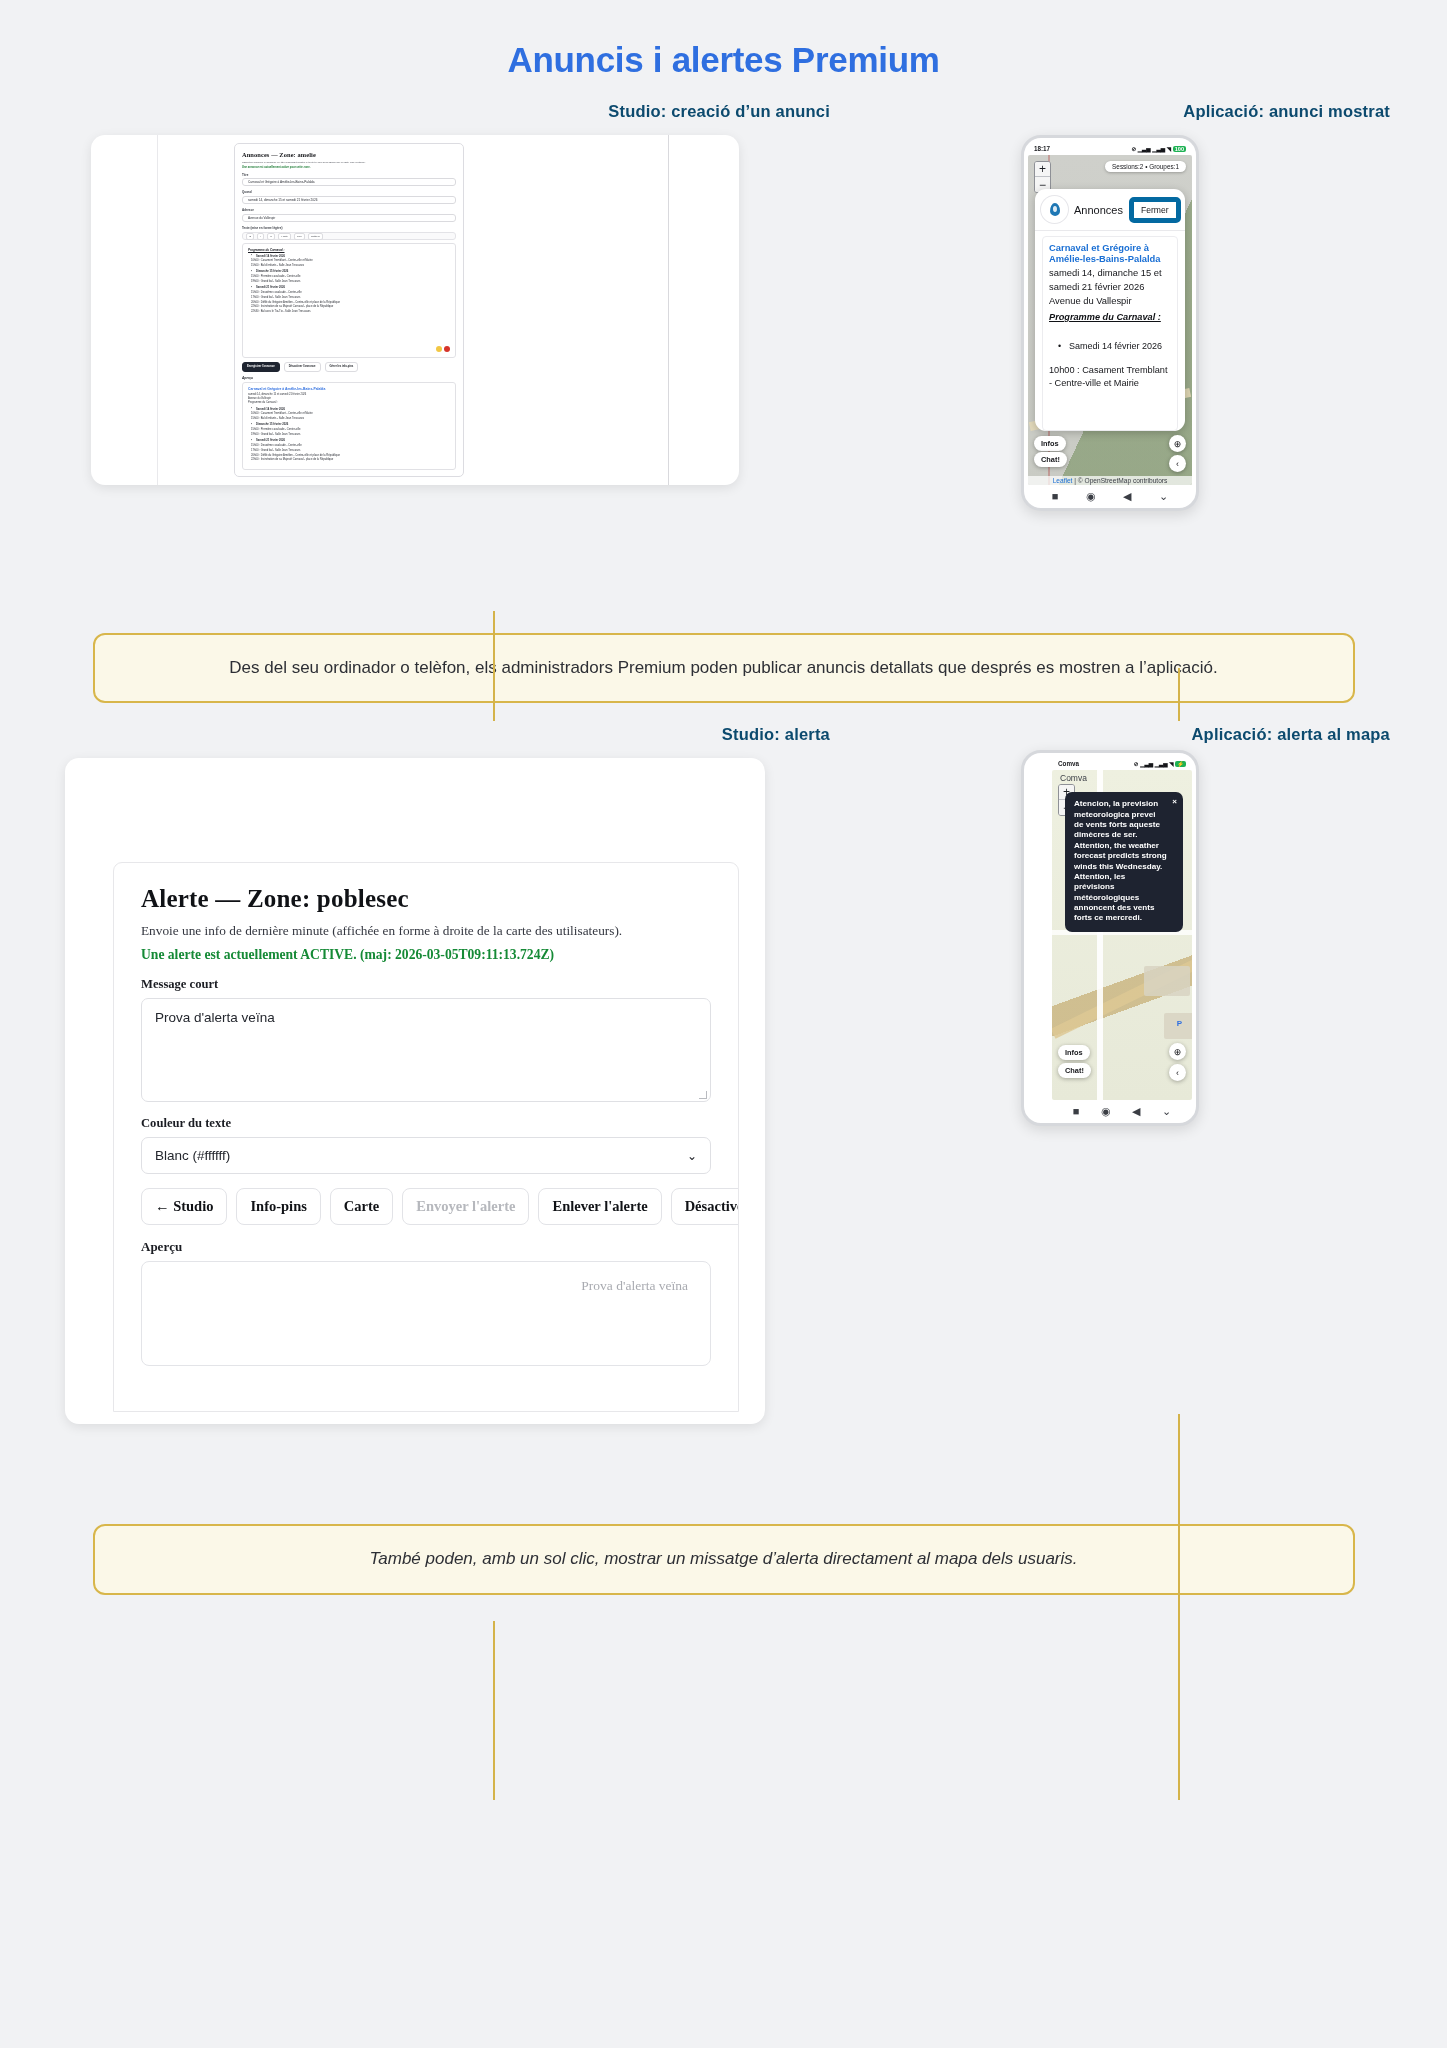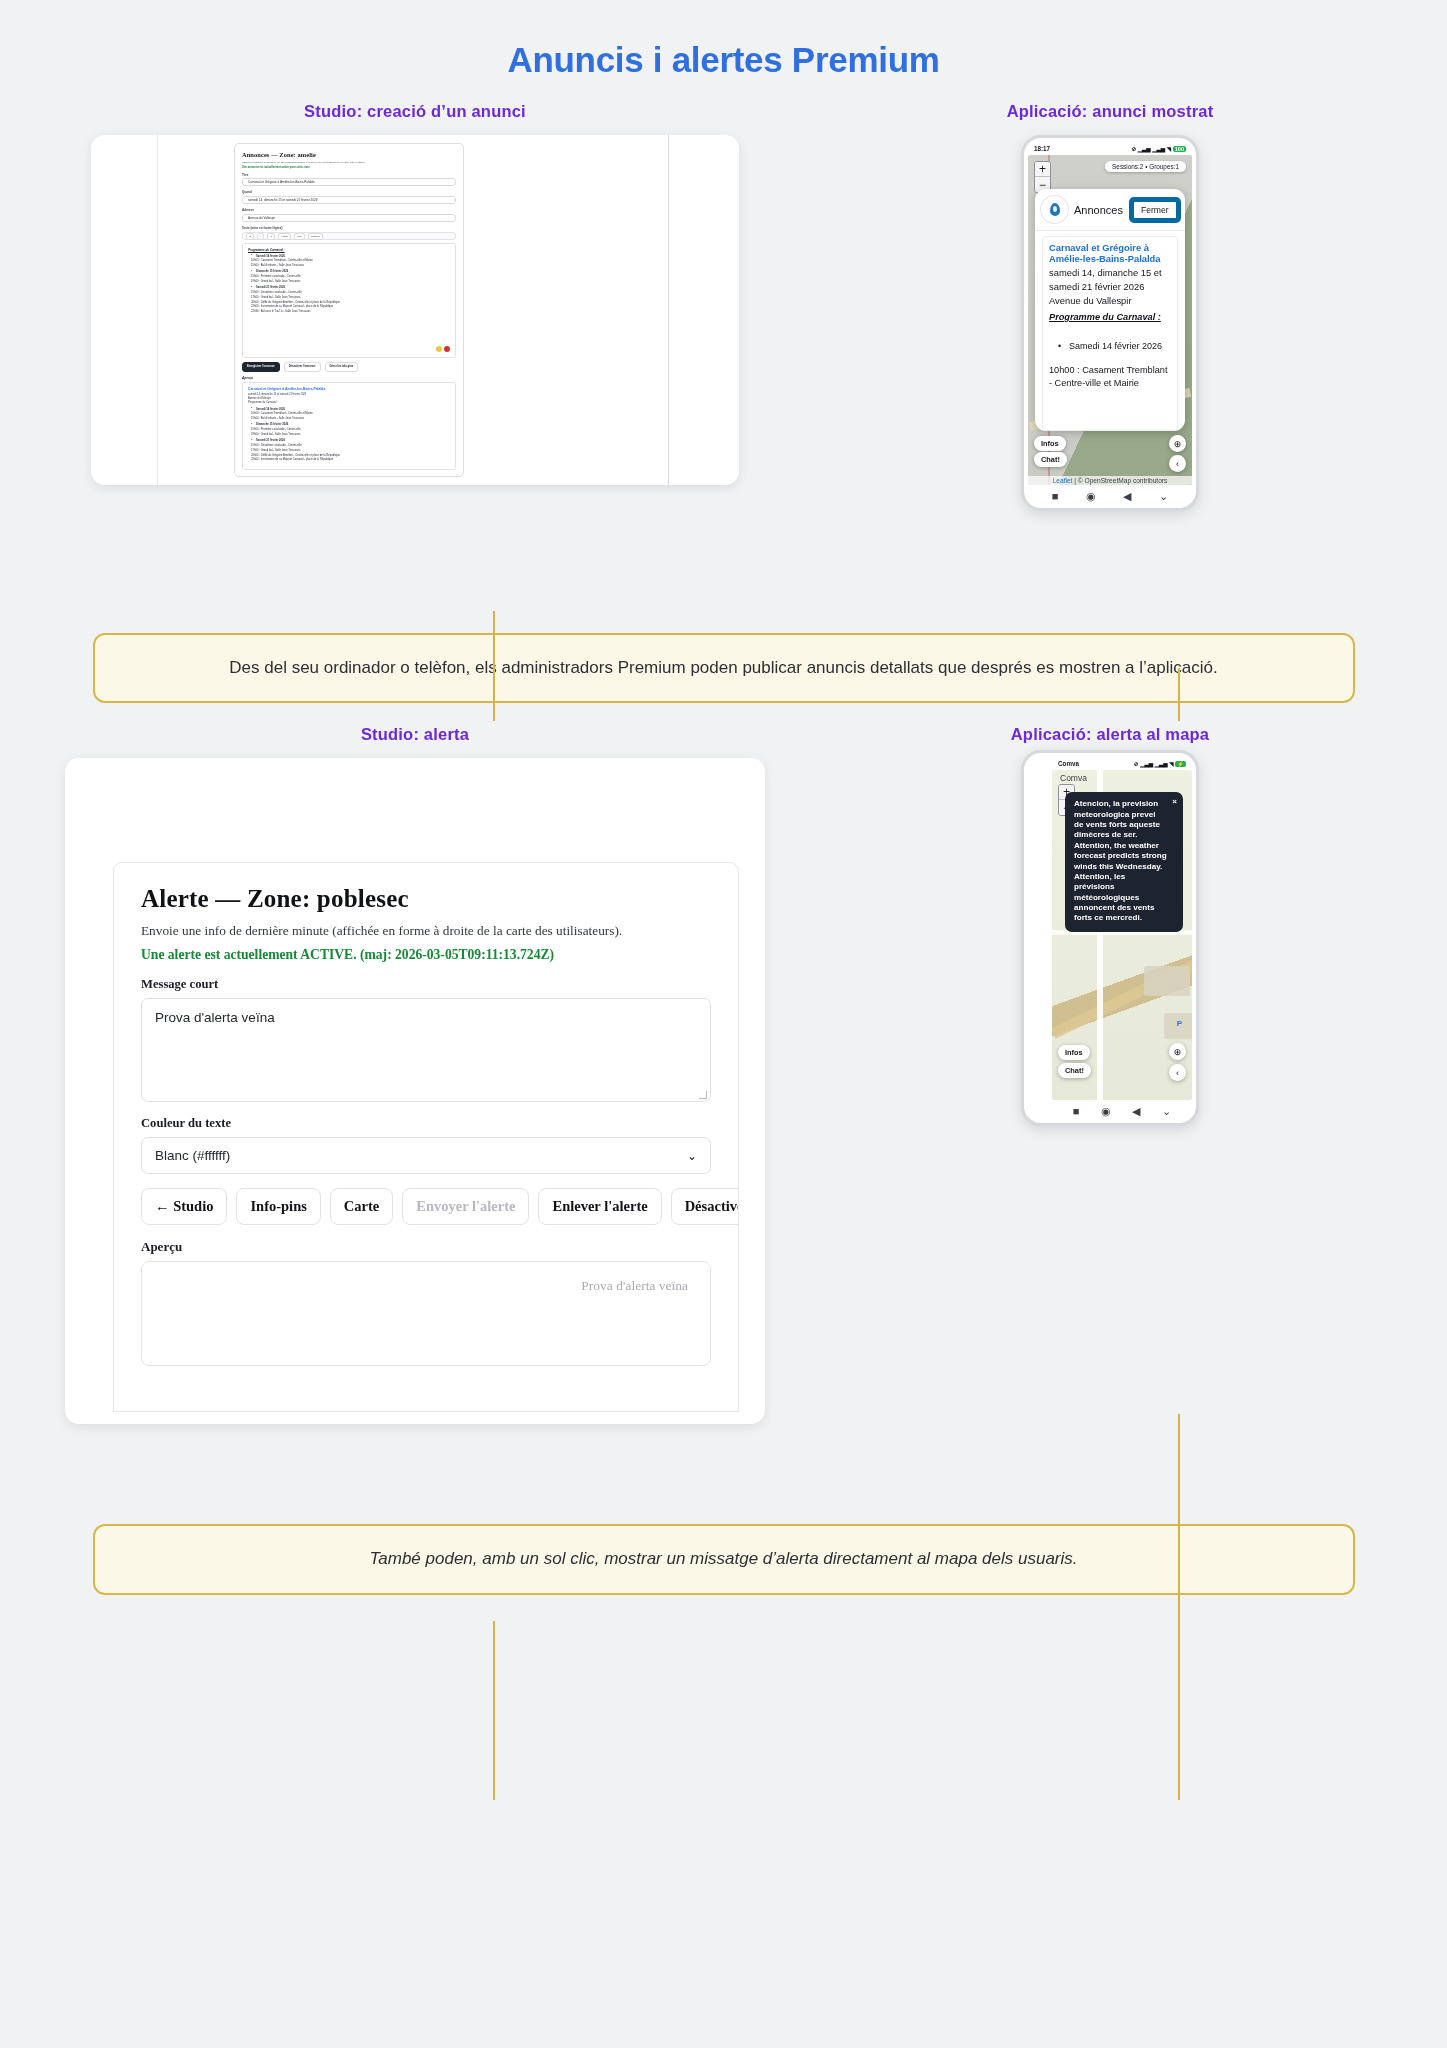--- a/index.html
+++ b/index.html
@@ -23,22 +23,23 @@
   
   .head-row {
     display: flex;
     margin-top: 22px;
   }
   .head-left  { width: 830px; text-align: center; }
   .head-right { width: 560px; text-align: center; }
   .sec-head {
     font-size: 16.5px;
     font-weight: bold;
-    color: #6d28d9;
+    color: #0c4a6e;
     letter-spacing: .2px;
+    text-align: right;
   }
 
   
   .row {
     display: flex;
     align-items: flex-start;
     position: relative;
   }
   .col-left  { width: 830px; display: flex; justify-content: center; }
   .col-right { width: 560px; display: flex; justify-content: center; }

